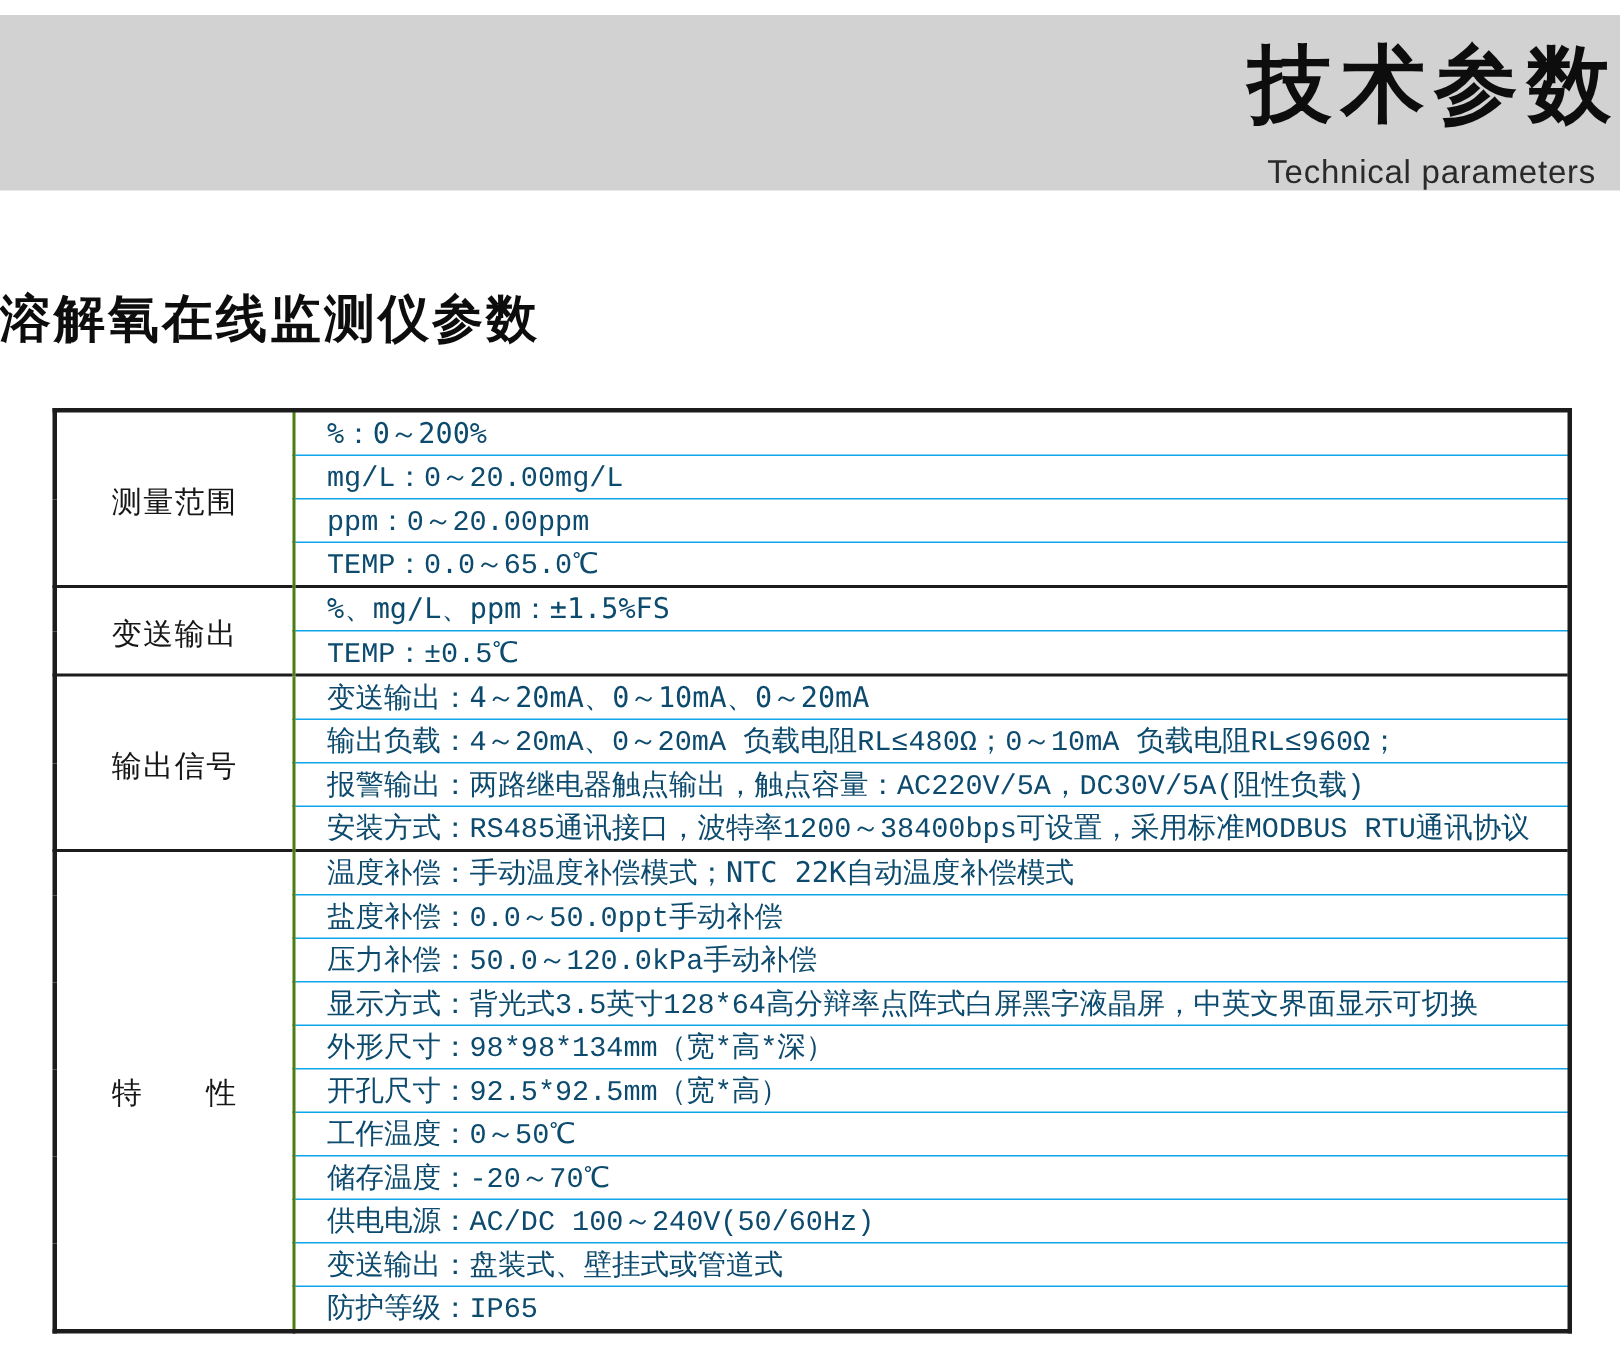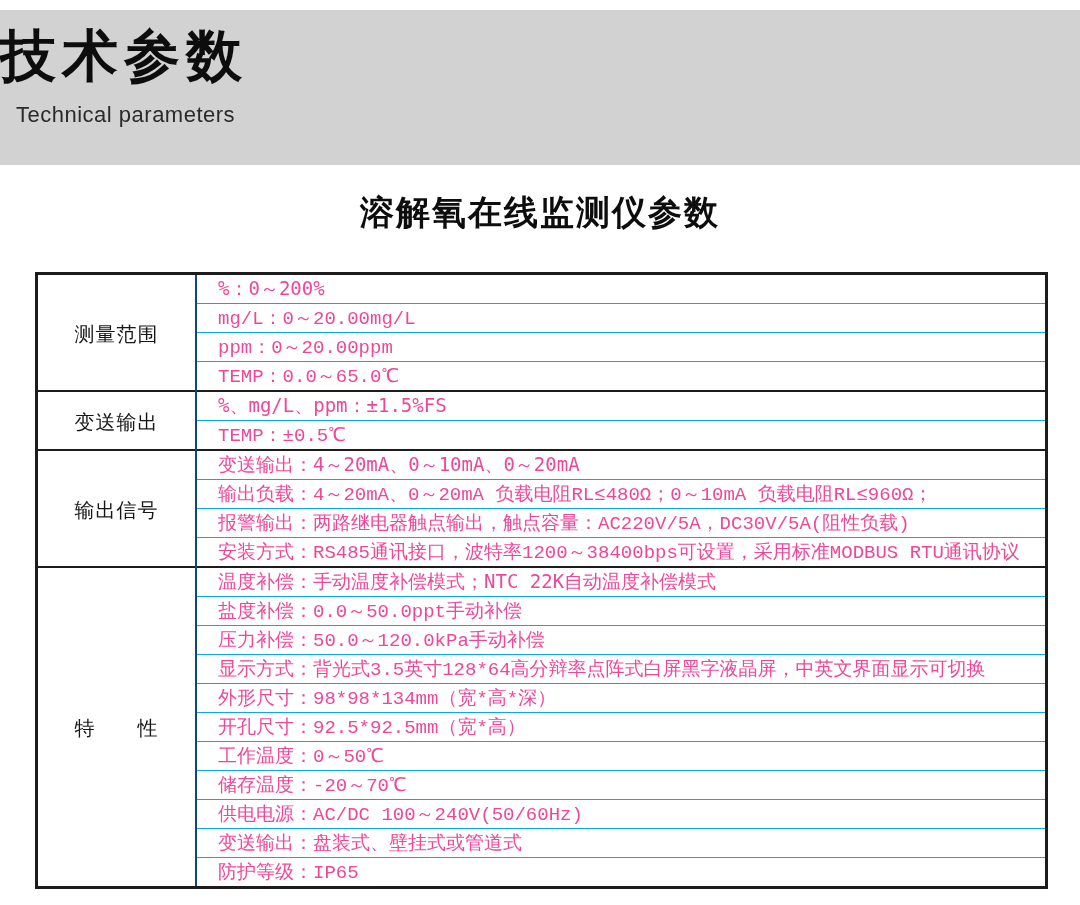--- a/index.html
+++ b/index.html
@@ -16,23 +16,23 @@
     background: #ffffff;
     overflow: hidden;
   }
 
   
   .banner {
     position: absolute;
     top: 10px;
     left: 0;
     width: 1080px;
-    height: 155px;
+    height: 117px;
     background: #d2d2d2;
-    text-align: left;
+    text-align: right;
   }
   .banner-title {
     margin: 0;
     padding-top: 16px;
     font-size: 56px;
     line-height: 60px;
     font-weight: bold;
     letter-spacing: 6px;
     color: #0d0d0d;
   }
@@ -44,21 +44,20 @@
     color: #2a2a2a;
     letter-spacing: 0.5px;
   }
 
   
   .section-title {
     position: absolute;
     top: 190px;
     left: 0;
     width: 1080px;
-    text-align: center;
     font-size: 34px;
     font-weight: bold;
     letter-spacing: 2px;
     color: #0d0d0d;
   }
 
   
   .table-wrap {
     position: absolute;
     top: 272px;
@@ -71,34 +70,34 @@
     border: 3px solid #1c1c1c;
   }
   table.params td {
     height: 26px;
     vertical-align: middle;
     white-space: nowrap;
     overflow: hidden;
   }
   td.cat {
     width: 155px;
-    border-right: 2px solid #0c4a6e;
+    border-right: 2px solid #4d7c0f;
     text-align: center;
     vertical-align: top;
     padding-top: 4px;
     font-size: 20px;
     font-weight: normal;
     color: #161616;
     letter-spacing: 1px;
   }
   td.val {
     padding-left: 21px;
     padding-right: 6px;
     font-size: 19px;
-    color: #ec4899;
+    color: #0c4a6e;
     font-family: "DejaVu Sans Mono", "Liberation Sans", monospace;
   }
   
   td.val.inner {
     border-top: 1px solid #0ea5e9;
     font-family: Liberation Mono, monospace;
   }
   
   tr.group-start td {
     border-top: 2px solid #1c1c1c;

